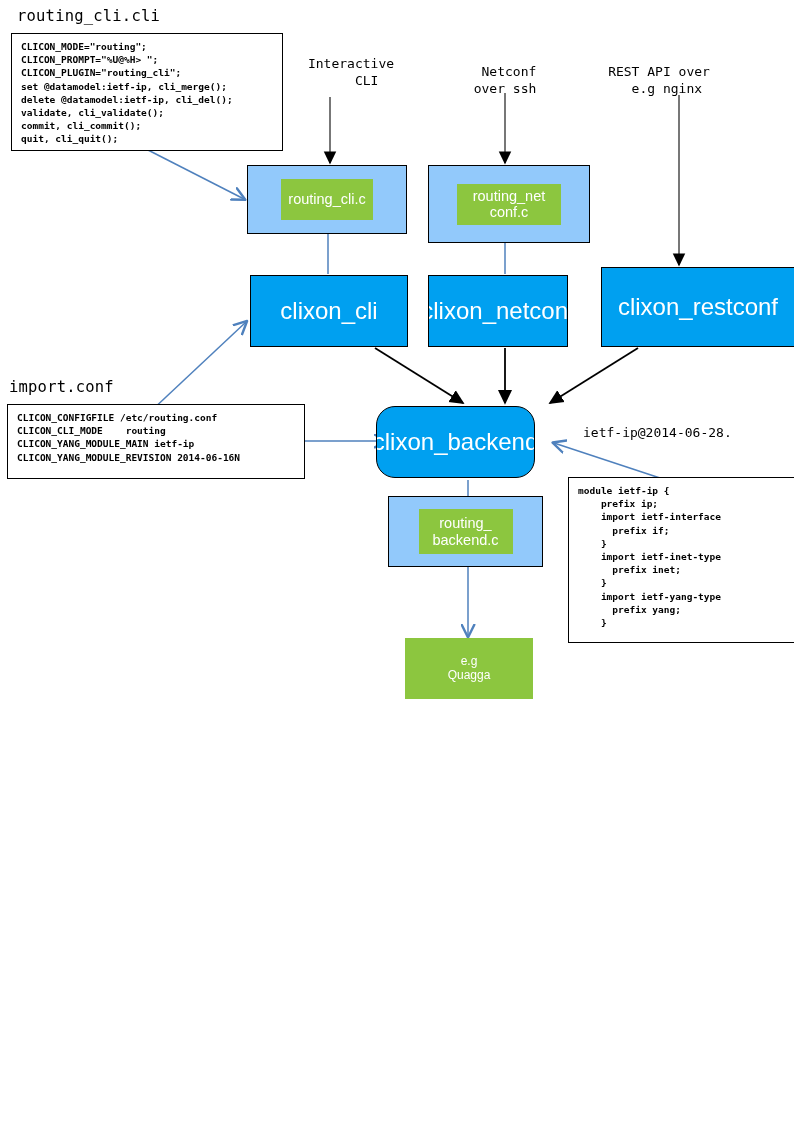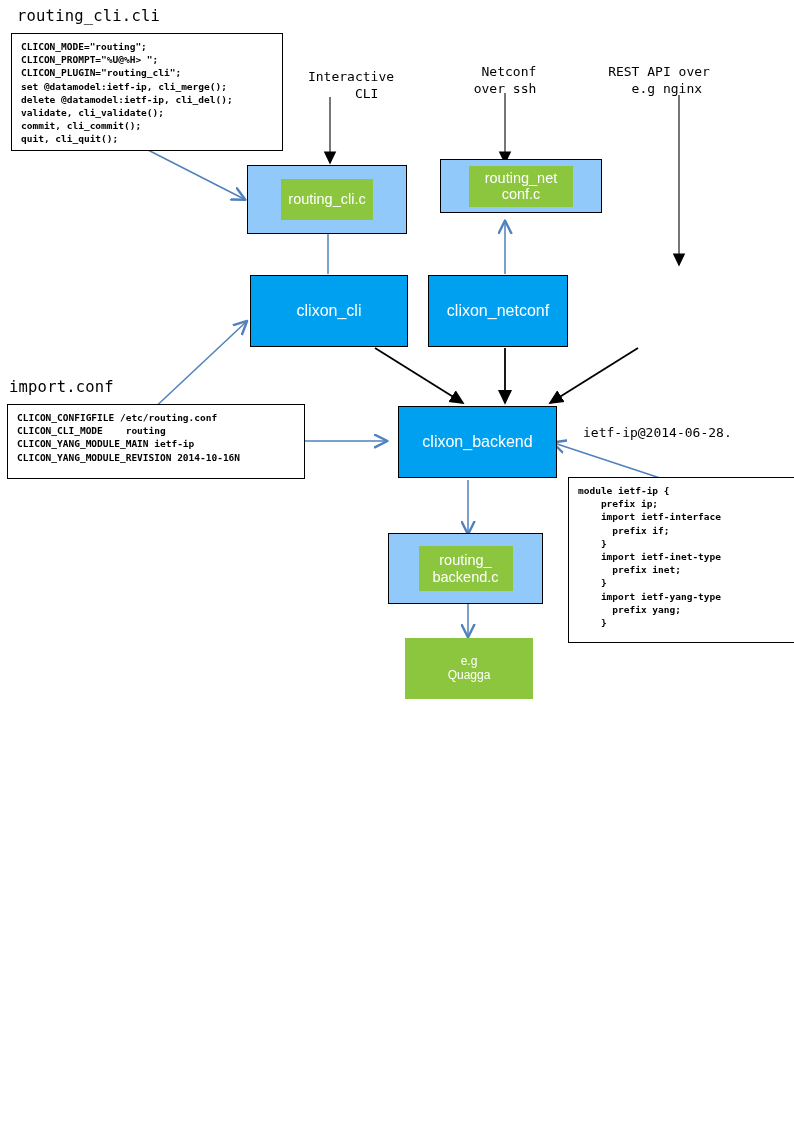--- a/index.html
+++ b/index.html
@@ -61,21 +61,21 @@
     line-height: 1.12;
     overflow: hidden;
   }
   .node-outer {
     background: #92c9fb;
     border: 1.5px solid #000000;
   }
   .node-proc {
     background: #00a0f0;
     border: 1.5px solid #000000;
-    font-size: 16px;
+    font-size: 24px;
   }
   .node-proc.clip-right { border-right: none; }
   .node-green {
     background: #8cc63f;
     font-size: 14.5px;
   }
   .node-green.large { font-size: 12px; }
 
   svg.layer {
     position: absolute;
@@ -147,59 +147,60 @@
 set @datamodel:ietf-ip, cli_merge();
 delete @datamodel:ietf-ip, cli_del();
 validate, cli_validate();
 commit, cli_commit();
 quit, cli_quit();</div>
 
   <div class="abs mono-label big" style="left:9px; top:379px;">import.conf</div>
   <div class="abs codebox" style="left:7px; top:404px; width:298px; height:75px;">CLICON_CONFIGFILE /etc/routing.conf
 CLICON_CLI_MODE    routing
 CLICON_YANG_MODULE_MAIN ietf-ip
-CLICON_YANG_MODULE_REVISION 2014-10-16N</div>
+CLICON_YANG_MODULE_REVISION 2014-06-16N</div>
 
   <div class="abs mono-label" style="left:583px; top:424px;">ietf-ip@2014-06-28.</div>
   <div class="abs codebox clip-right" style="left:568px; top:477px; width:240px; height:166px;">module ietf-ip {
     prefix ip;
     import ietf-interface
       prefix if;
     }
     import ietf-inet-type
       prefix inet;
     }
     import ietf-yang-type
       prefix yang;
     }</div>
 
-  <div class="abs mono-label center" style="left:303px; top:55px; width:96px;margin-top:13px;">Interactive
+  <div class="abs mono-label center" style="left:303px; top:55px; width:96px;">Interactive
     CLI</div>
   <div class="abs mono-label center" style="left:464px; top:63px; width:82px;text-align:center;"> Netconf
 over ssh</div>
   <div class="abs mono-label center" style="left:600px; top:63px; width:118px;">REST API over
   e.g nginx</div>
 
   <div class="abs node node-outer" style="left:247px; top:165px; width:160px; height:69px;">
     <div class="node node-green" style="width:92px; height:41px;">routing_cli.c</div>
   </div>
 
-  <div class="abs node node-outer" style="left:428px; top:159px; width:162px; height:54px;margin-left:12px;">
+  <div class="abs node node-outer" style="left:428px; top:165px; width:162px; height:78px;">
     <div class="node node-green" style="width:104px; height:41px; white-space:pre;">routing_net
 conf.c</div>
   </div>
 
   <div class="abs node node-proc" style="left:250px; top:275px; width:158px; height:72px;">clixon_cli</div>
 
   <div class="abs node node-proc" style="left:428px; top:275px; width:140px; height:72px;">clixon_netconf</div>
 
-
-  <div class="abs node node-proc" style="left:398px; top:406px; width:159px; height:72px;">clixon_backend</div>
-
-  <div class="abs node node-outer" style="left:388px; top:533px; width:155px; height:71px;">
+  <div class="abs node node-proc clip-right" style="left:601px; top:267px; width:193px; height:80px;">clixon_restconf</div>
+
+  <div class="abs node node-proc" style="left:376px; top:406px; width:159px; height:72px;border-radius:19px;">clixon_backend</div>
+
+  <div class="abs node node-outer" style="left:388px; top:496px; width:155px; height:71px;">
     <div class="node node-green" style="width:94px; height:45px; white-space:pre;">routing_
 backend.c</div>
   </div>
 
   <div class="abs node node-green large" style="left:405px; top:638px; width:128px; height:61px; white-space:pre;">e.g
 Quagga</div>
 
 </div>
 
 </body></html>

